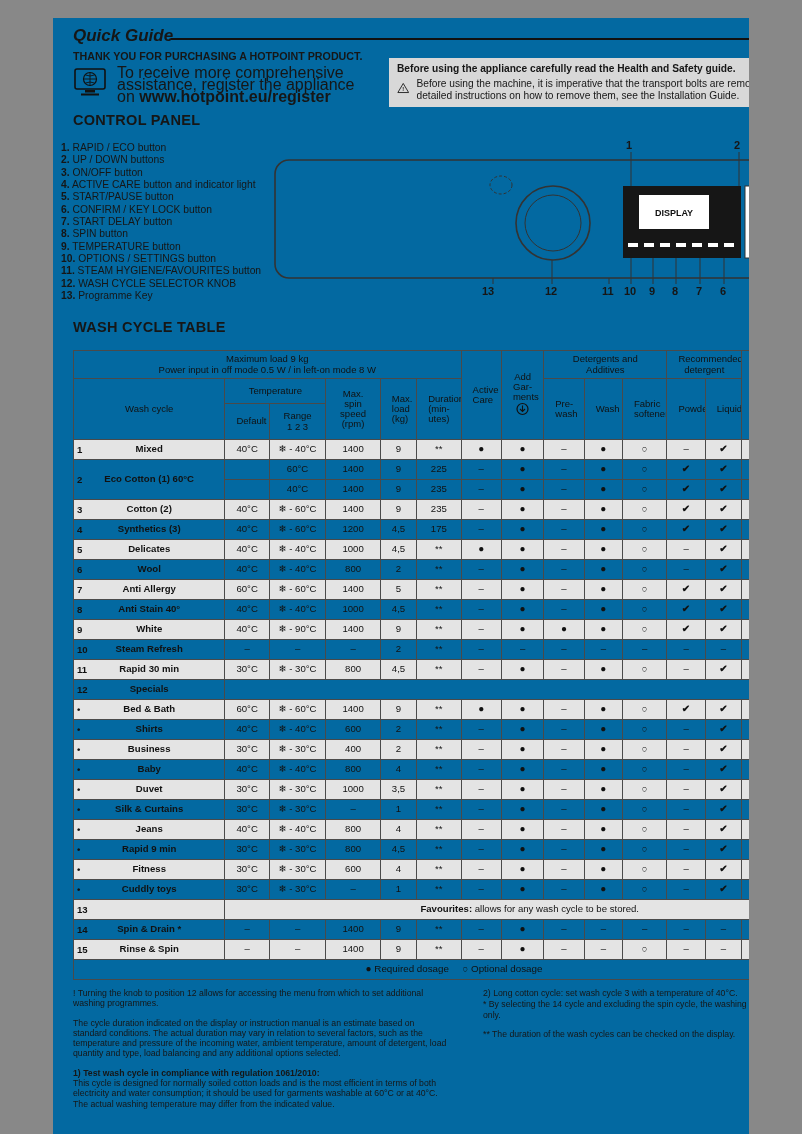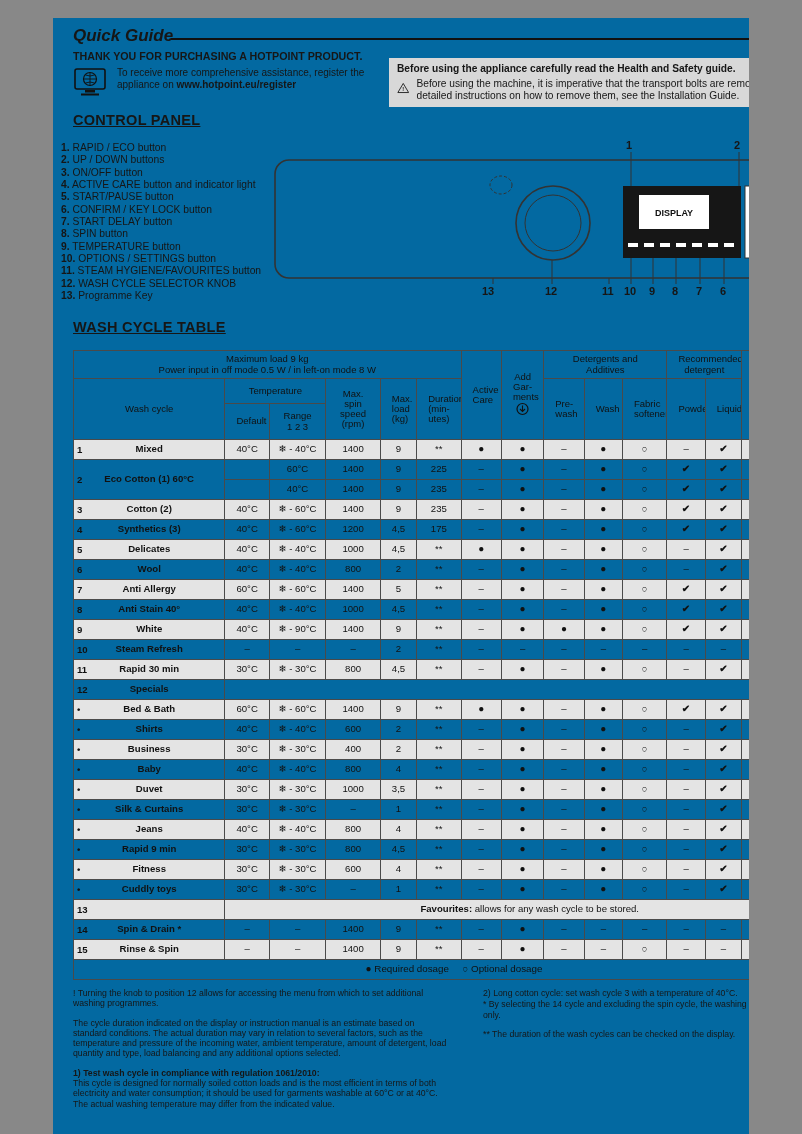--- a/index.html
+++ b/index.html
@@ -10,28 +10,28 @@
   
   .qg-title{position:absolute;left:20px;top:8px;font-size:17px;font-weight:bold;font-style:italic;}
   .head-rule{position:absolute;left:118px;top:20px;width:622px;height:2px;background:#111;}
   .gb-tick{position:absolute;left:747px;top:15px;width:1px;height:12px;background:#111;}
   .gb{position:absolute;left:757px;top:9px;font-size:14px;font-weight:bold;}
 
   
   .thanks{position:absolute;left:20px;top:32px;width:308px;}
   .thanks-title{font-size:10.7px;font-weight:bold;}
   .reg-row{display:flex;margin-top:5px;gap:8px;}
-  .reg-text{font-size:10px;line-height:12px;width:258px;}
+  .reg-text{font-size:16px;line-height:12px;width:258px;}
   .reg-url{font-weight:bold;}
   .notice{position:absolute;left:336px;top:40px;width:446px;background:#d8d8d8;padding:5px 8px;}
   .notice-title{font-size:10.2px;font-weight:bold;line-height:12px;}
   .warn-row{display:flex;gap:7px;margin-top:3px;}
   .warn-text{font-size:10.2px;line-height:11.8px;}
 
-  .section-heading{position:absolute;font-size:14.5px;font-weight:bold;letter-spacing:.3px;text-decoration:underline;}
+  .section-heading{position:absolute;font-size:14.5px;font-weight:bold;letter-spacing:.3px;}
 
   
   .cp-list{position:absolute;left:8px;top:124px;width:215px;font-size:10.3px;line-height:12.35px;}
   .cp-item b{font-weight:bold;}
 
   
   .diagram{position:absolute;left:218px;top:120px;width:580px;height:168px;}
   .callout{position:absolute;font-size:11px;font-weight:bold;}
 
   

